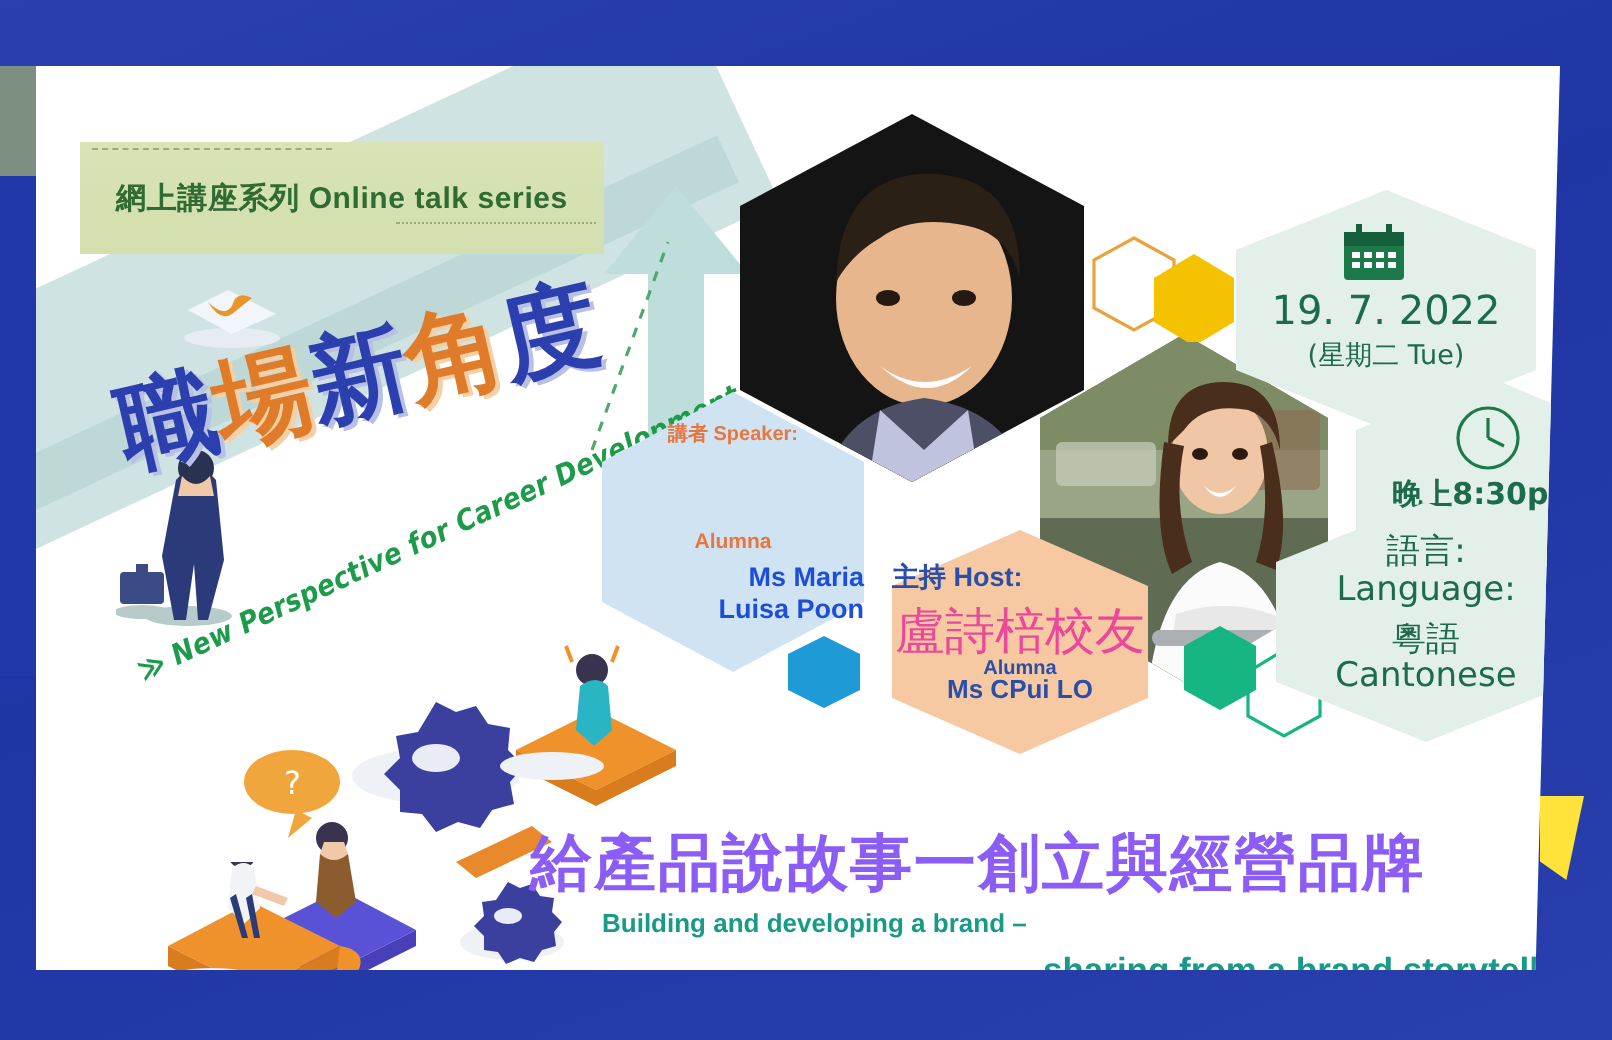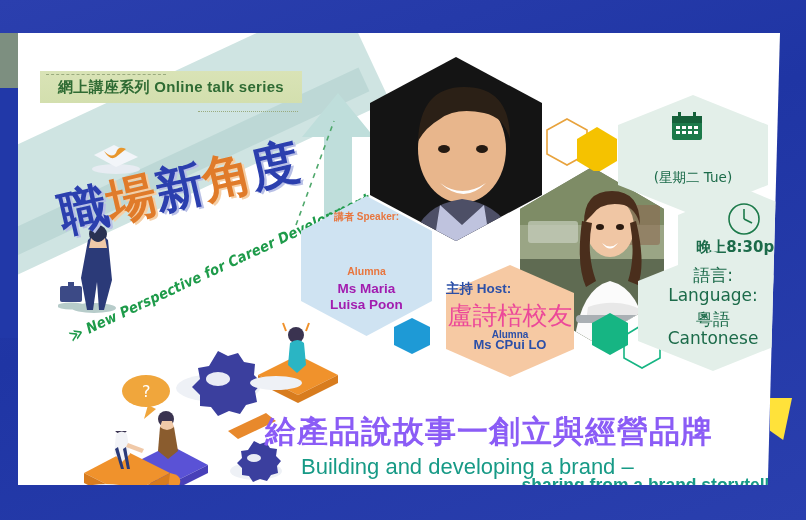--- a/index.html
+++ b/index.html
@@ -34,21 +34,21 @@
     transform:rotate(-25deg); transform-origin:left center;
   }
   .diag-band2 {
     position:absolute; left:-80px; top:232px; width:470px; height:26px;
     background:#bdd8d6;
     transform:rotate(-25deg); transform-origin:left center;
   }
 
   
   .green-banner {
-    position:absolute; left:22px; top:38px; width:262px; height:32px;
+    position:absolute; left:22px; top:38px; width:262px; height:56px;
     background:linear-gradient(180deg,#d9e3b6 0%,#d3dfae 100%);
     display:flex; align-items:center; justify-content:center;
   }
   .green-banner .txt { color:#2f6b33; font-size:15px; font-weight:bold;
                        letter-spacing:.3px; white-space:nowrap; }
   .dash-top { position:absolute; left:28px; top:41px; width:120px;
               border-top:1.5px dashed #9aab7e; }
   .dash-bot { position:absolute; left:180px; top:78px; width:100px;
               border-top:1.5px dotted #9aab7e; }
 
@@ -86,21 +86,21 @@
   }
 
   .lbl-sp-role { position:absolute; left:283px; top:177px; width:131px;
      color:#e8763f; font-size:10px; font-weight:bold; text-align:center; }
   .lbl-sp-name { position:absolute; left:278px; top:198px; width:142px;
      color:#e8763f; font-size:20px; text-align:center;
      font-family:"DejaVu Sans","Liberation Sans",sans-serif; }
   .lbl-sp-alum { position:absolute; left:283px; top:232px; width:131px;
      color:#e8763f; font-size:10.5px; font-weight:bold; text-align:center; }
   .lbl-sp-en { position:absolute; left:283px; top:248px; width:131px;
-     color:#a21caf; font-size:13.5px; font-weight:bold; text-align:center;
+     color:#1d4ed8; font-size:13.5px; font-weight:bold; text-align:right;
      line-height:16px; }
 
   .lbl-ho-role { position:absolute; left:428px; top:247px; width:128px;
      color:#2b4fa8; font-size:13.5px; font-weight:bold; text-align:left; }
   .lbl-ho-name { position:absolute; left:424px; top:266px; width:136px;
      color:#ec4899; font-size:25px; text-align:center;
      font-family:"DejaVu Sans","Liberation Sans",sans-serif; }
   .lbl-ho-alum { position:absolute; left:428px; top:296px; width:128px;
      color:#2b4fa8; font-size:10px; font-weight:bold; text-align:center; }
   .lbl-ho-en { position:absolute; left:428px; top:304px; width:128px;
@@ -115,21 +115,21 @@
   
   .ybanner {
     position:absolute; left:215px; top:365px; width:565px; height:105px;
     background:linear-gradient(100deg,#ffe23a 0%,#ffe githubusercontent 0%,#fff06a 55%,#fff7a8 100%);
     border-radius:52px 6px 6px 52px;
   }
   .ytitle { position:absolute; left:247px; top:378px; width:520px;
      color:#8b5cf6; font-size:31px; font-weight:bold; letter-spacing:1px;
      font-family:"DejaVu Sans","Liberation Sans",sans-serif; }
   .ysub1 { position:absolute; left:283px; top:421px; color:#179a86;
-     font-size:22px; font-weight:normal; }
+     font-size:13px; font-weight:bold; }
   .ysub2 { position:absolute; left:283px; top:442px; width:485px;
      text-align:right; color:#179a86; font-size:17.5px; font-weight:bold; }
 
   
   .dh { position:absolute;
         clip-path:polygon(50% 0%,100% 25%,100% 75%,50% 100%,0% 75%,0% 25%); }
 </style>
 </head>
 <body>
 
@@ -305,20 +305,21 @@
         <rect x="6" y="15" width="4" height="3"></rect>
           <rect x="12" y="15" width="4" height="3"></rect>
         <rect x="18" y="15" width="4" height="3"></rect>
           <rect x="24" y="15" width="4" height="3"></rect>
         <rect x="6" y="20" width="4" height="3"></rect>
           <rect x="12" y="20" width="4" height="3"></rect>
         <rect x="18" y="20" width="4" height="3"></rect>
           <rect x="24" y="20" width="4" height="3"></rect>
       </g>
     </svg>
+    <div class="itext" style="left:600px;top:110px;width:150px;font-size:20px;">19. 7. 2022</div>
     <div class="itext" style="left:600px;top:136px;width:150px;font-size:13.5px;">(星期二 Tue)</div>
 
     <div class="infohex" style="left:660px;top:155px;width:130px;height:108px;"></div>
     <svg style="position:absolute;left:708px;top:168px;" width="36" height="36">
       <circle cx="18" cy="18" r="15" fill="none" stroke="#1c7a4a" stroke-width="1.6"></circle>
       <line x1="18" y1="18" x2="18" y2="8" stroke="#1c7a4a" stroke-width="1.6"></line>
       <line x1="18" y1="18" x2="26" y2="22" stroke="#1c7a4a" stroke-width="1.6"></line>
     </svg>
     <div class="itext" style="left:655px;top:205px;width:140px;font-size:15px;font-weight:bold;">晚上8:30pm</div>
 

